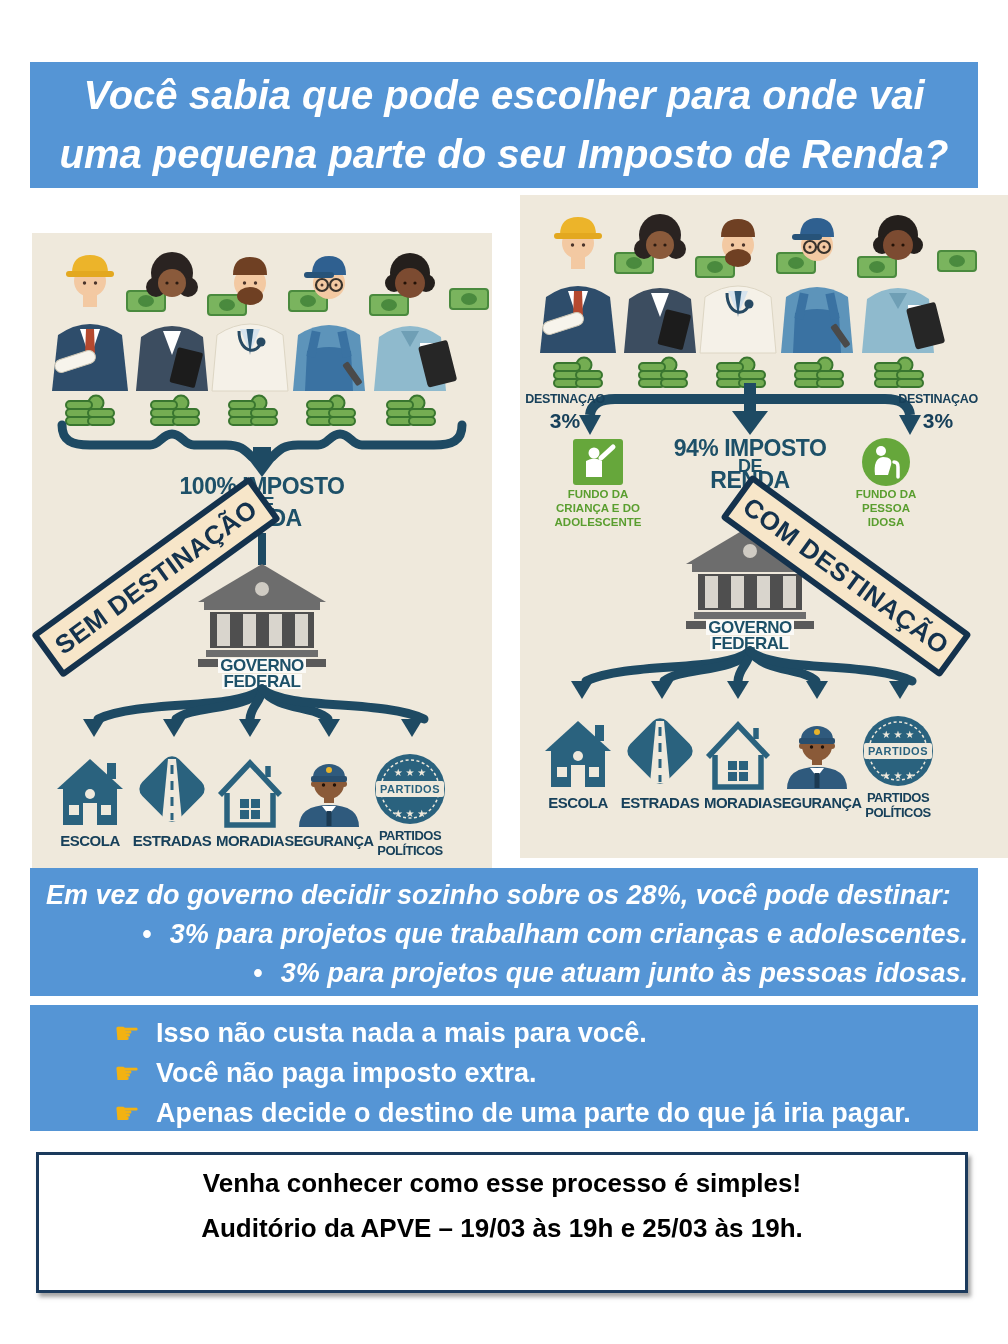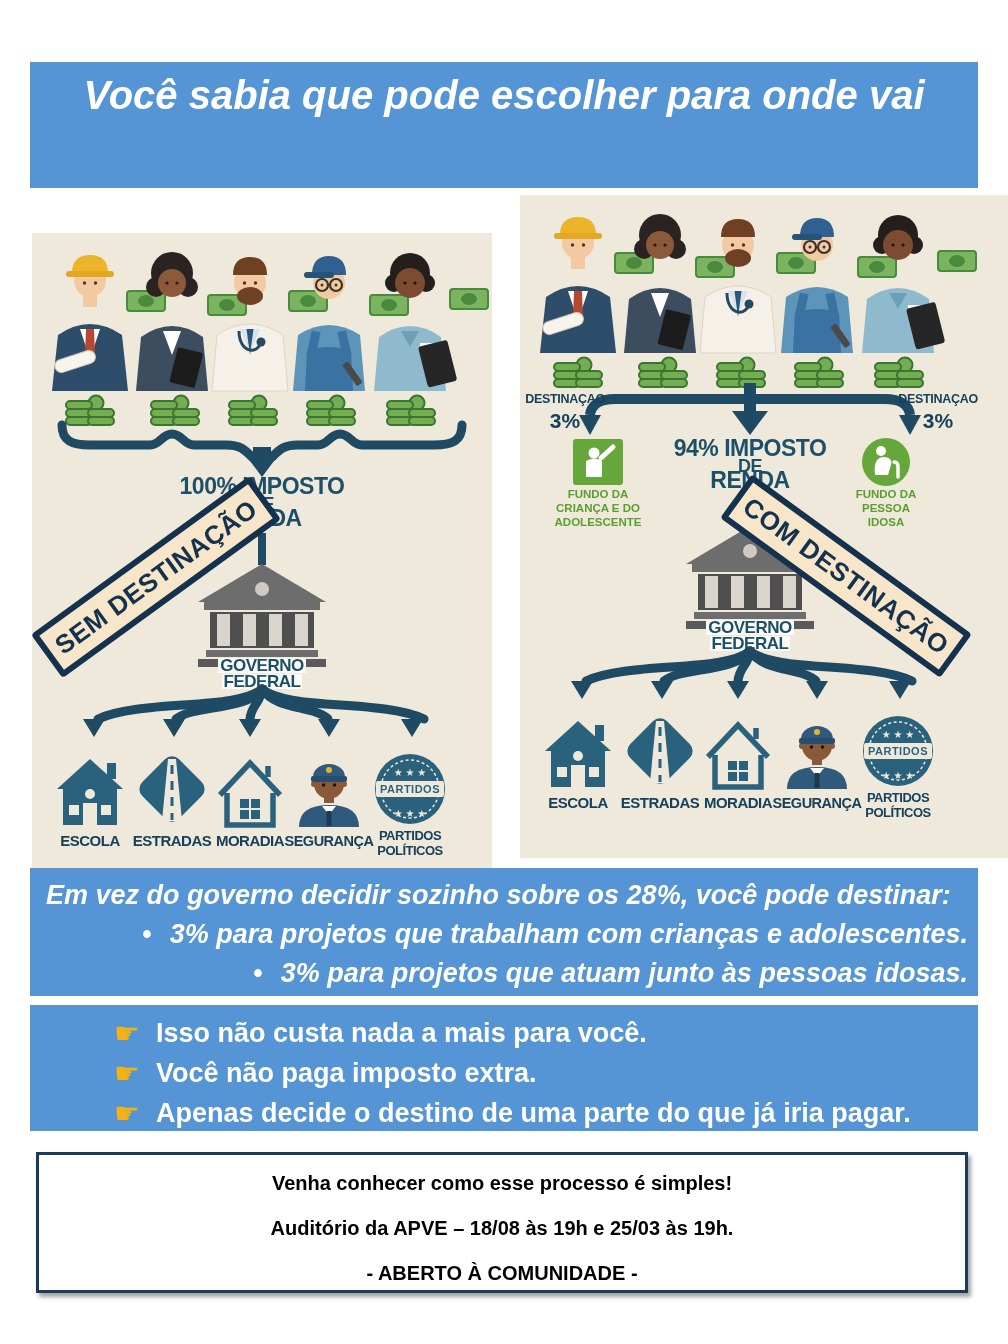--- a/index.html
+++ b/index.html
@@ -29,31 +29,32 @@
   .bullet-row{padding-left:48px;font-weight:bold;font-style:italic;font-size:27px;line-height:37px;margin-top:2px;text-align:right;}
   .bullet-dot{margin-right:18px;font-style:normal;}
   .benefits{top:1005px;height:126px;padding:8px 0 0 0;}
   .benefit-row{display:flex;align-items:center;padding-left:84px;height:39px;margin-top:1px;}
   .hand{font-family:"DejaVu Sans",sans-serif;font-size:29px;color:#f2b211;margin-right:16px;
         font-style:normal;line-height:1;}
   .benefit-text{font-weight:bold;font-size:27px;}
   
   .invite{position:absolute;left:36px;top:1152px;width:932px;height:141px;background:#ffffff;
           border:3px solid #1b3a5c;box-sizing:border-box;text-align:center;color:#000;
-          font-weight:bold;font-size:20px;line-height:45px;padding-top:6px;
+          font-weight:bold;font-size:26px;line-height:45px;padding-top:6px;
           box-shadow:3px 4px 4px rgba(90,90,90,.55);}
   text{font-family:"Liberation Sans",sans-serif;}
 </style>
 </head>
 <body>
 
 <div class="page">
 
   <div class="banner">
     <div>Você sabia que pode escolher para onde vai</div>
+    <div>uma pequena parte do seu Imposto de Renda?</div>
   </div>
 
   <div class="panel panel-left">
     <svg width="460" height="663" viewBox="0 0 460 663">
 
       <g stroke="#4a8a3e" stroke-width="2">
         <rect x="95" y="58" width="38" height="20" rx="3" fill="#7ab45e"></rect>
           <ellipse cx="114" cy="68" rx="7" ry="5" fill="#4a8a3e"></ellipse>
         <rect x="176" y="62" width="38" height="20" rx="3" fill="#7ab45e"></rect>
           <ellipse cx="195" cy="72" rx="7" ry="5" fill="#4a8a3e"></ellipse>
@@ -571,17 +572,16 @@
       <span class="benefit-text">Você não paga imposto extra.</span>
     </div>
     <div class="benefit-row">
       <span class="hand">☛</span>
       <span class="benefit-text">Apenas decide o destino de uma parte do que já iria pagar.</span>
     </div>
   </div>
 
   <div class="invite">
     <div>Venha conhecer como esse processo é simples!</div>
-    <div>Auditório da APVE – 18/08 às 19h e 25/03 às 19h.</div>
-    <div>- ABERTO À COMUNIDADE -</div>
+    <div>Auditório da APVE – 19/03 às 19h e 25/03 às 19h.</div>
   </div>
 
 </div>
 
 </body></html>

